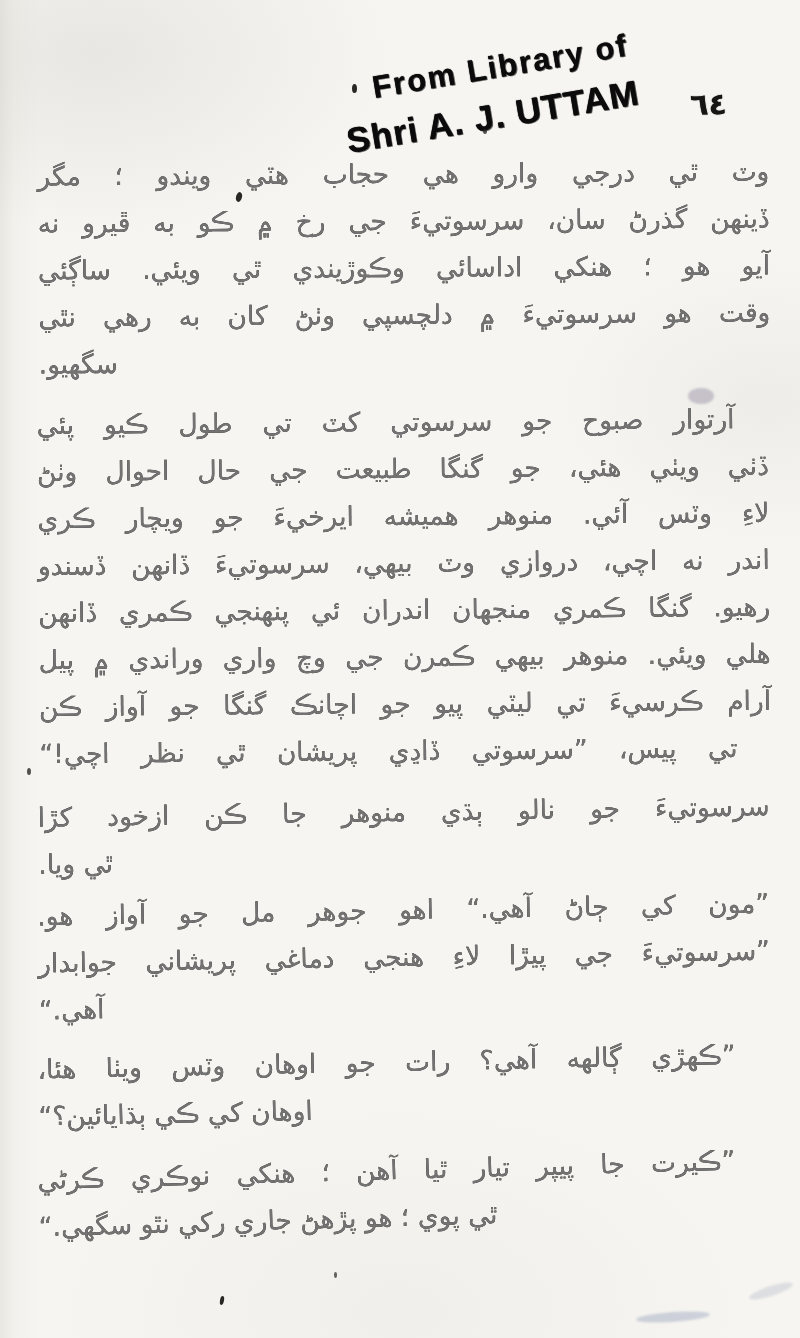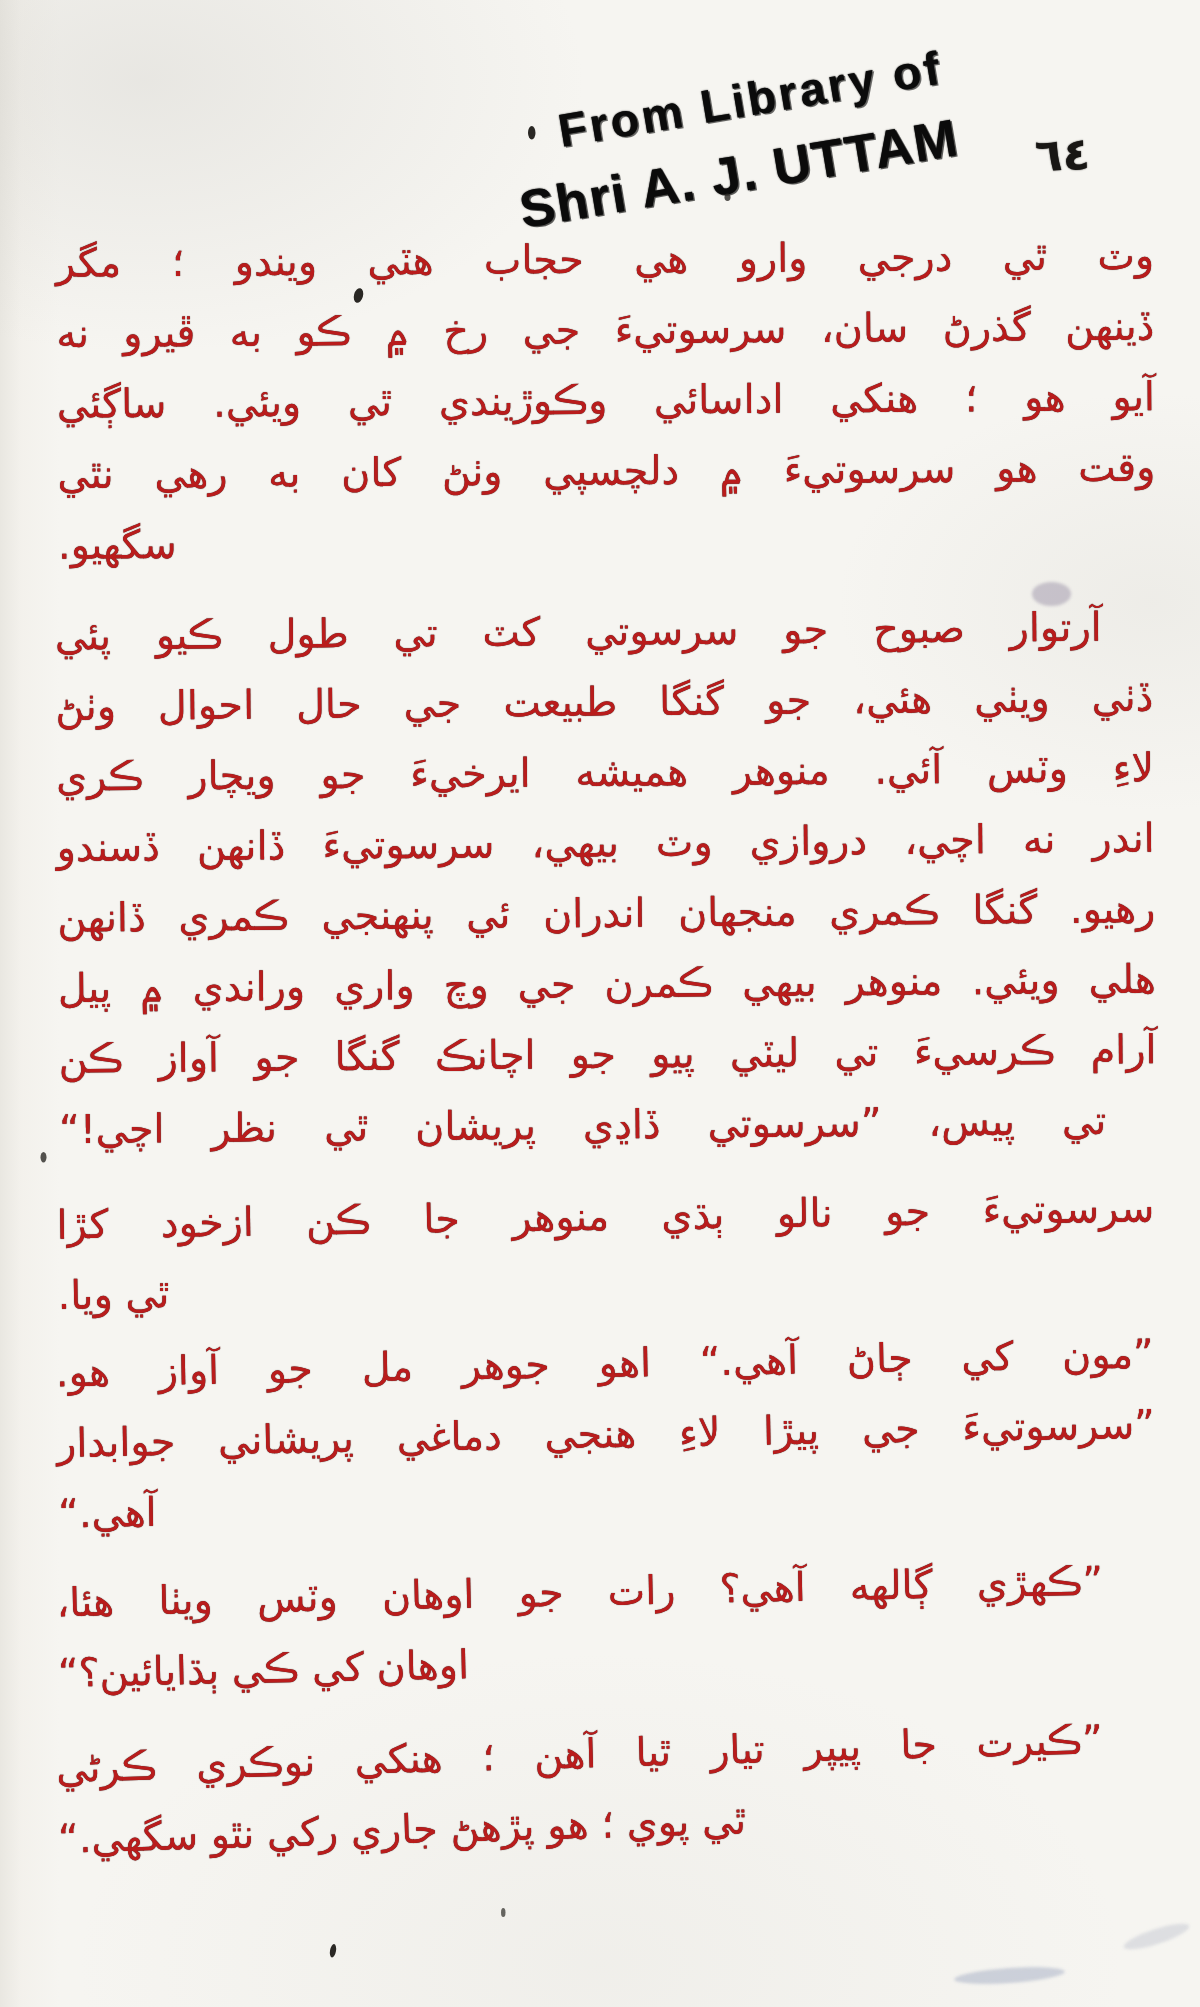--- a/index.html
+++ b/index.html
@@ -33,21 +33,21 @@
     font-size:31px;font-weight:900;letter-spacing:2px;margin-left:34px;
     text-shadow:0 0 1px #000,1px 1px 0 rgba(0,0,0,.55);
   }
   .stamp .l2{
     font-size:35px;font-weight:900;letter-spacing:1px;margin-top:10px;
     text-shadow:0 0 1px #000,1px 1px 0 rgba(0,0,0,.6);
   }
   
   .text{
     position:absolute;left:38px;right:30px;top:0;bottom:0;
-    direction:rtl;color:#b91c1c;
+    direction:rtl;color:#737373;
   }
   .para{position:absolute;left:0;right:0;}
   .line{
     height:47px;line-height:47px;font-size:26.5px;
     font-family:"DejaVu Sans",sans-serif;
     white-space:nowrap;
     text-shadow:0 0 .6px #1b1917;
   }
   .line.full{text-align:justify;text-align-last:justify;white-space:normal;}
   .line.end{text-align:left;}   

